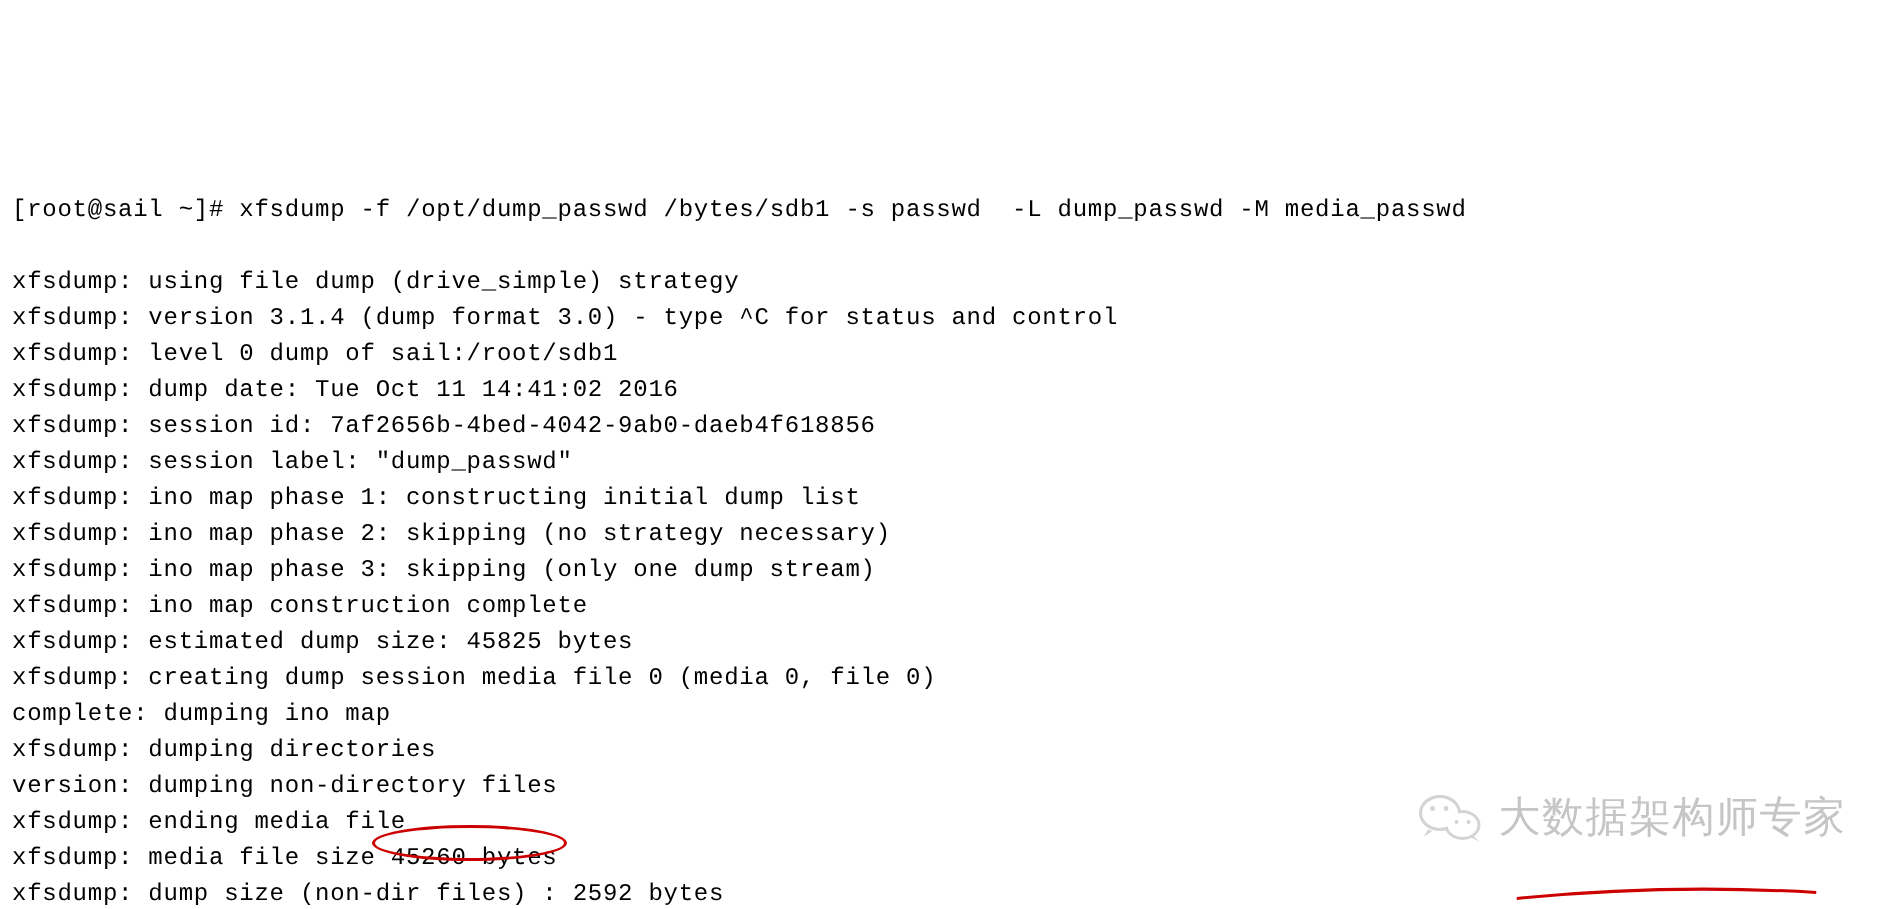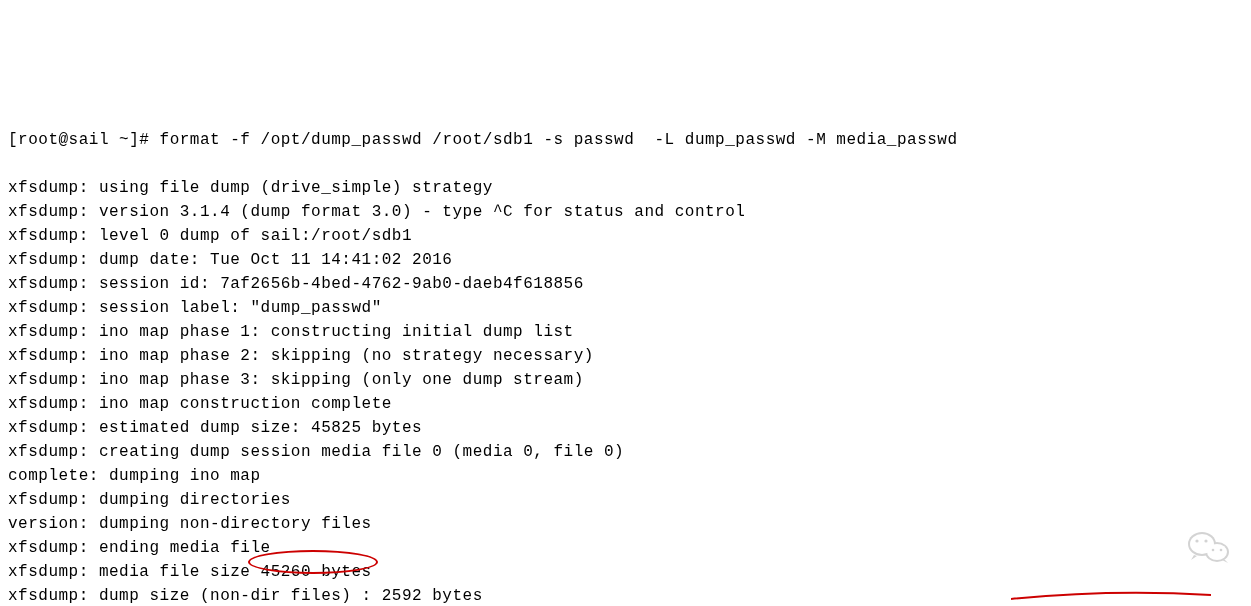--- a/index.html
+++ b/index.html
@@ -58,27 +58,27 @@
       height: 10px;
       pointer-events: none;
     }
   </style>
 </head>
 <body>
 
 
 
 <div class="terminal">
-<span><span>[root@sail ~]#</span> <span>format -f /opt/dump_passwd /root/sdb1 -s passwd  -L dump_passwd -M media_passwd</span></span>
+<span><span>[root@sail ~]#</span> <span>xfsdump -f /opt/dump_passwd /bytes/sdb1 -s passwd  -L dump_passwd -M media_passwd</span></span>
 
 <span>xfsdump: using file dump (drive_simple) strategy</span>
 <span>xfsdump: version 3.1.4 (dump format 3.0) - type ^C for status and control</span>
 <span>xfsdump: level 0 dump of sail:/root/sdb1</span>
 <span>xfsdump: dump date: Tue Oct 11 14:41:02 2016</span>
-<span>xfsdump: session id: 7af2656b-4bed-4762-9ab0-daeb4f618856</span>
+<span>xfsdump: session id: 7af2656b-4bed-4042-9ab0-daeb4f618856</span>
 <span>xfsdump: session label: "dump_passwd"</span>
 <span>xfsdump: ino map phase 1: constructing initial dump list</span>
 <span>xfsdump: ino map phase 2: skipping (no strategy necessary)</span>
 <span>xfsdump: ino map phase 3: skipping (only one dump stream)</span>
 <span>xfsdump: ino map construction complete</span>
 <span>xfsdump: estimated dump size: 45825 bytes</span>
 <span>xfsdump: creating dump session media file 0 (media 0, file 0)</span>
 <span>complete: dumping ino map</span>
 <span>xfsdump: dumping directories</span>
 <span>version: dumping non-directory files</span>
@@ -102,20 +102,21 @@
       <ellipse cx="30" cy="24" rx="10" ry="8" fill="#fff"></ellipse>
       <ellipse cx="15" cy="16" rx="12" ry="10" fill="#fff"></ellipse>
       <circle cx="10" cy="13" r="1.6" fill="#ccc"></circle>
       <circle cx="19" cy="13" r="1.6" fill="#ccc"></circle>
       <circle cx="26" cy="22" r="1.3" fill="#ccc"></circle>
       <circle cx="34" cy="22" r="1.3" fill="#ccc"></circle>
       <path d="M7 27 L4 32 L10 28 Z" fill="#ccc"></path>
       <path d="M37 31 L41 35 L35 32 Z" fill="#ccc"></path>
     </svg>
   </span>
+  <span class="watermark-text">大数据架构师专家</span>
 </div>
 
 <svg class="red-swoosh" viewBox="0 0 200 10">
   <path d="M0 8 Q 100 -2 200 4" stroke="#cc0000" stroke-width="2" fill="none"></path>
 </svg>
 
 
 
 
 </body></html>

